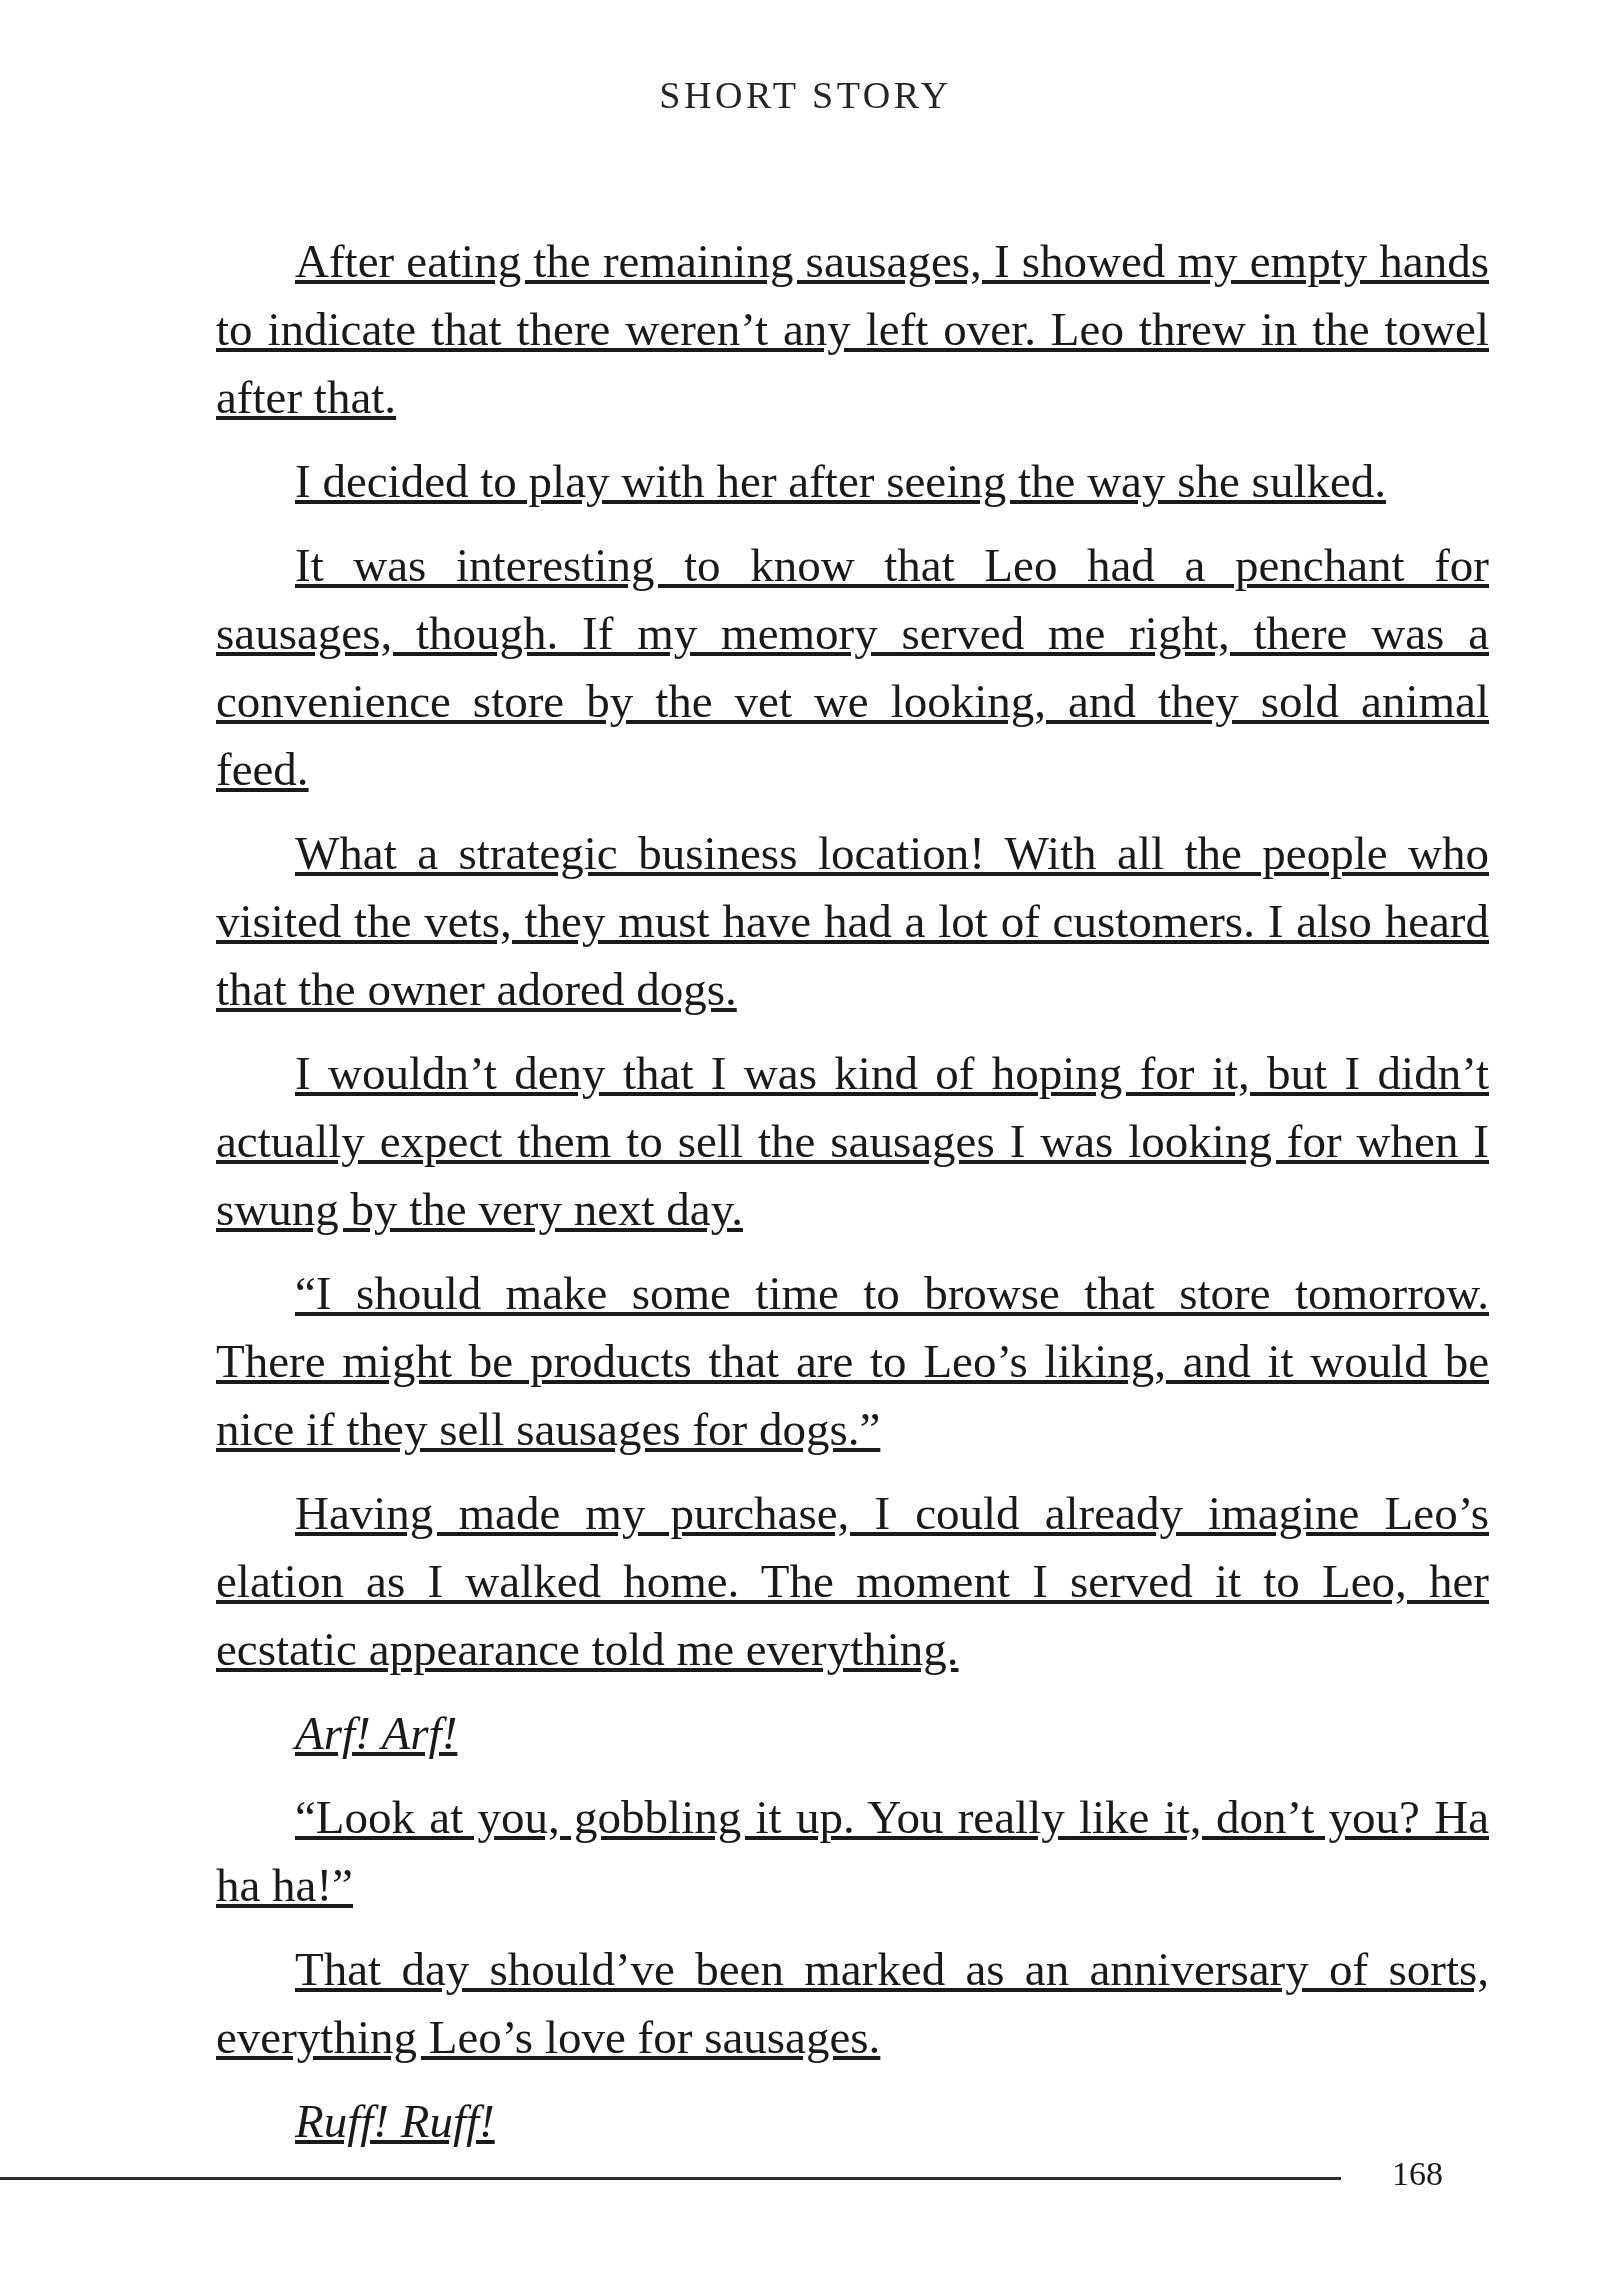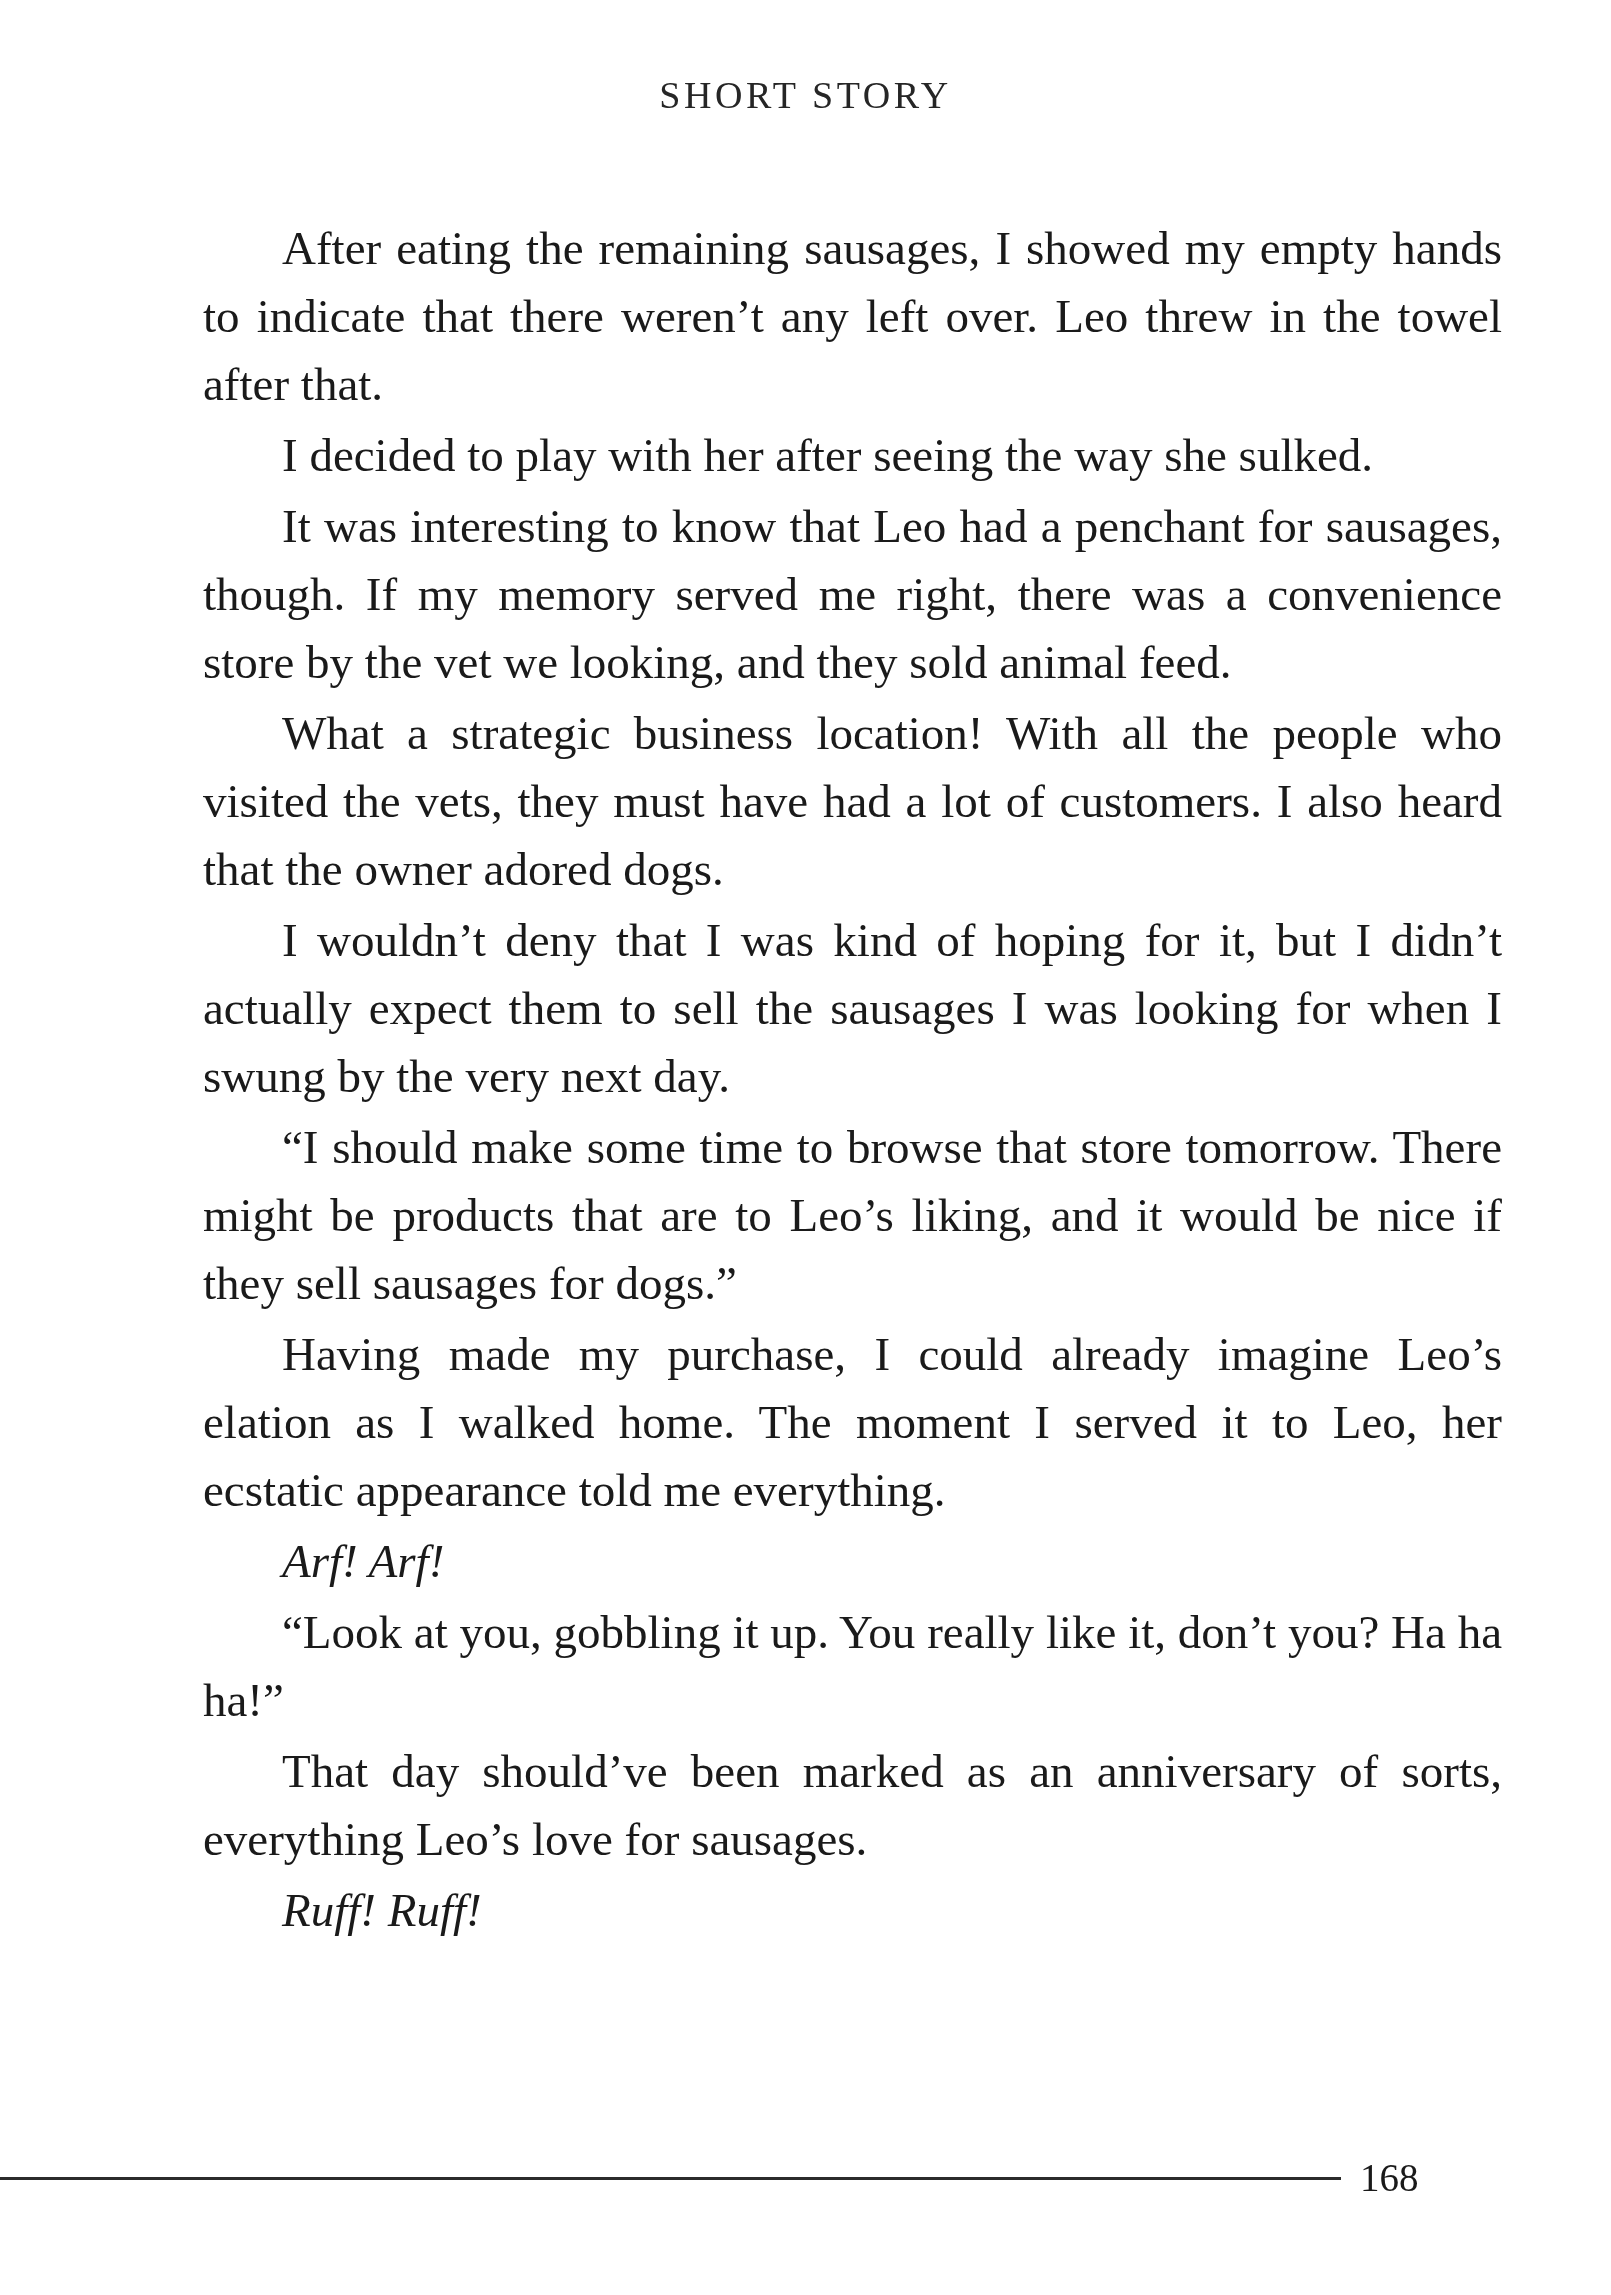--- a/index.html
+++ b/index.html
@@ -31,42 +31,43 @@
     position: absolute;
     left: 200px;
     top: 211px;
     width: 1305px;
     text-align: justify;
     font-size: 47px;
     line-height: 68px;
     color: #1a1a1a;
   }
   .story p {
-    margin: 3px;
+    margin: 16px;
     padding: 0;
     text-indent: 79px;
+    text-decoration: underline;
   }
   .story p.italic {
     font-style: italic;
   }
   .footer-divider {
     position: absolute;
     left: 0;
     top: 2177px;
     width: 1341px;
     height: 2.9px;
     background: #2b2b2b;
   }
   .page-number {
     position: absolute;
     left: 1360px;
     top: 2155px;
     width: 115px;
-    text-align: left;
-    font-size: 39px;
+    text-align: center;
+    font-size: 34px;
     color: #1a1a1a;
   }
 </style>
 </head>
 <body>
 
 <h1 class="page-title">SHORT STORY</h1>
 
 <section class="story">
   <p>After eating the remaining sausages, I showed my empty hands to indicate that there weren’t any left over. Leo threw in the towel after that.</p>

